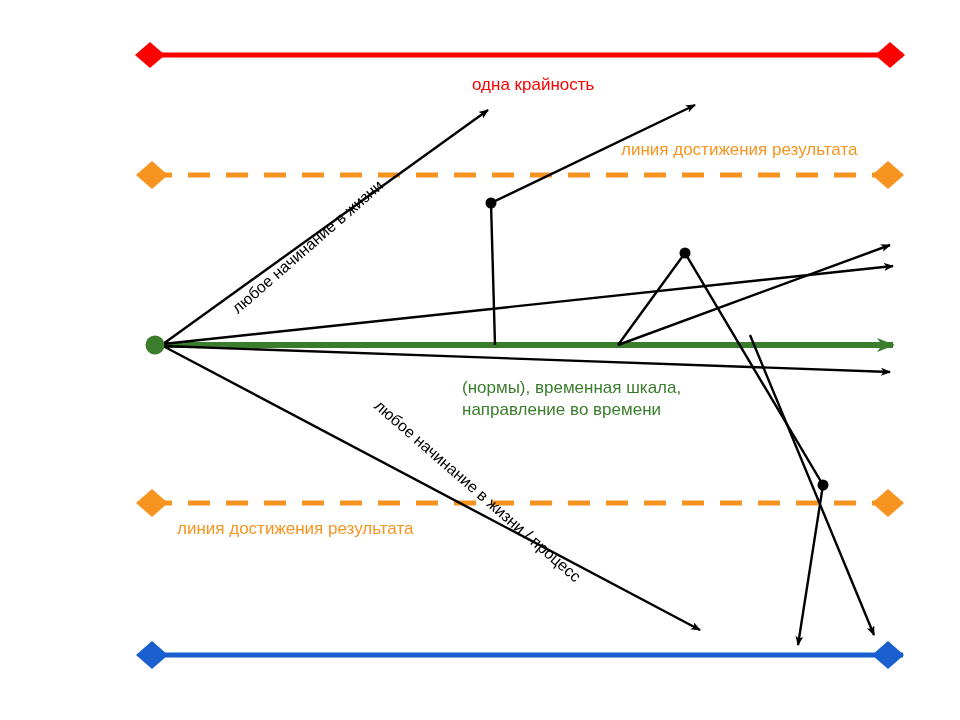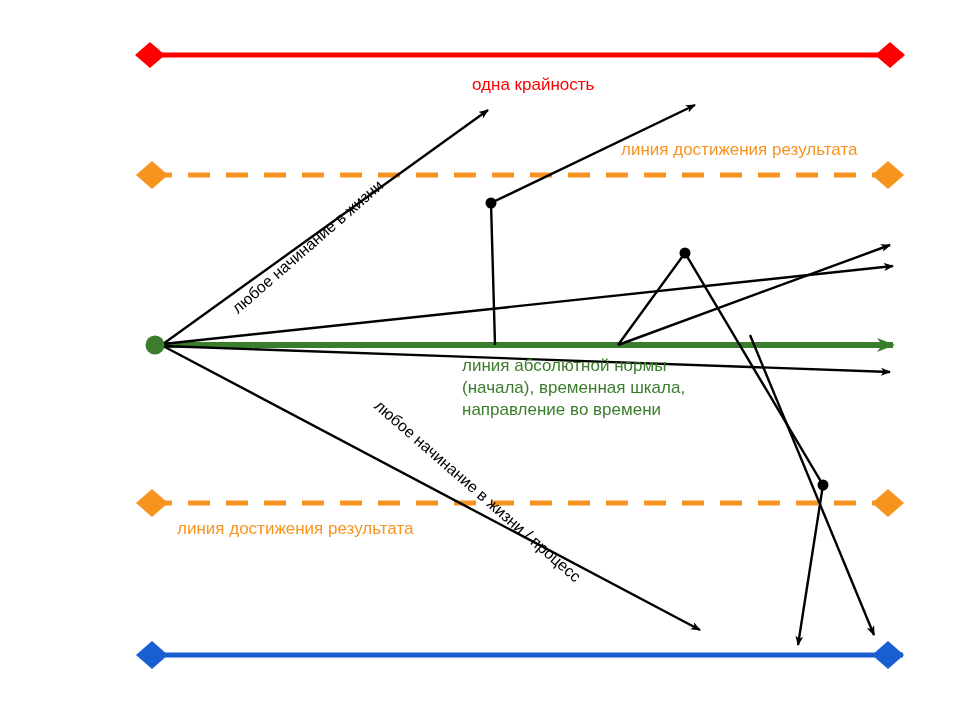--- a/index.html
+++ b/index.html
@@ -97,22 +97,21 @@
       <circle cx="823" cy="485" r="5.5"></circle>
     </g>
 
     <circle cx="155" cy="345" r="9.5" fill="#3a7d2c"></circle>
   </svg>
 
   <div class="lbl lbl-red" style="left:472px; top:74px;">одна крайность</div>
 
   <div class="lbl lbl-orange" style="left:621px; top:139px;">линия достижения результата</div>
 
-  <div class="lbl lbl-green" style="left:462px; top:355px;">линия абсолютной нормы</div>
-  <div class="lbl lbl-green" style="left:462px; top:377px;">(начала), временная шкала,</div>
+  <div class="lbl lbl-green" style="left:462px; top:377px;">(нормы), временная шкала,</div>
   <div class="lbl lbl-green" style="left:462px; top:399px;">направление во времени</div>
 
   <div class="lbl lbl-orange" style="left:177px; top:518px;">линия достижения результата</div>
 
 
   <div class="lbl lbl-black rot-up" style="left:228px; top:303px;">любое начинание в жизни</div>
 
   <div class="lbl lbl-black rot-down" style="left:383px; top:396px;">любое начинание в жизни / процесс</div>
 
 </div>

